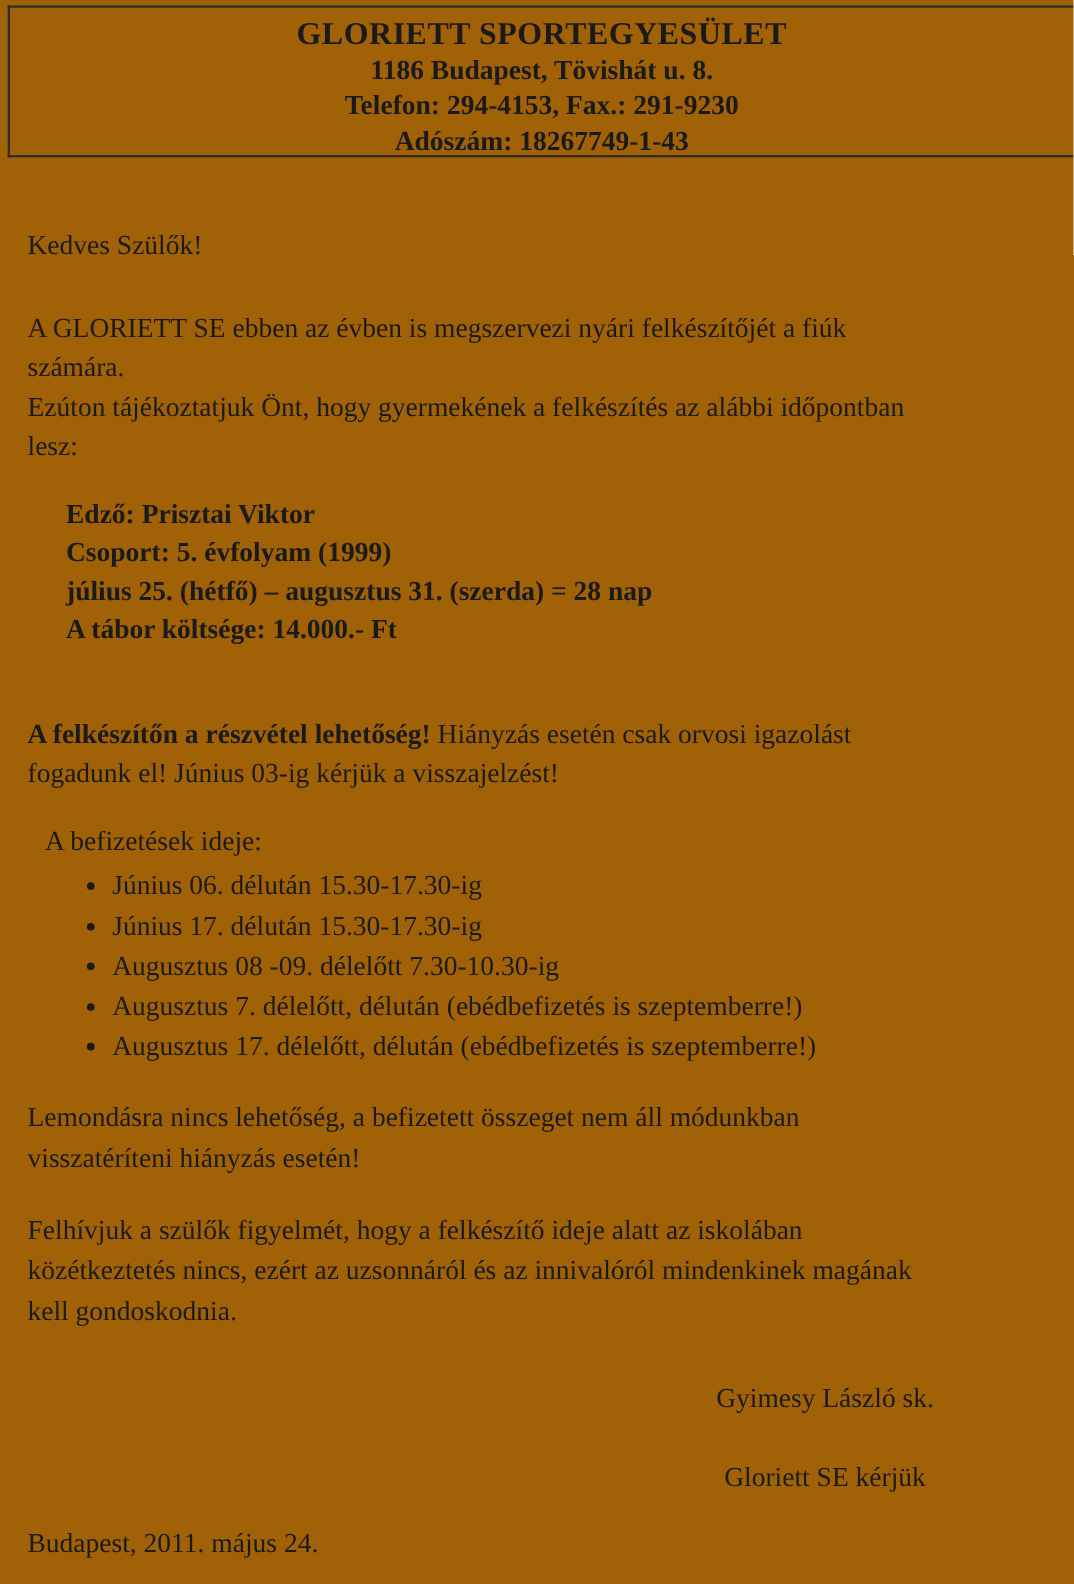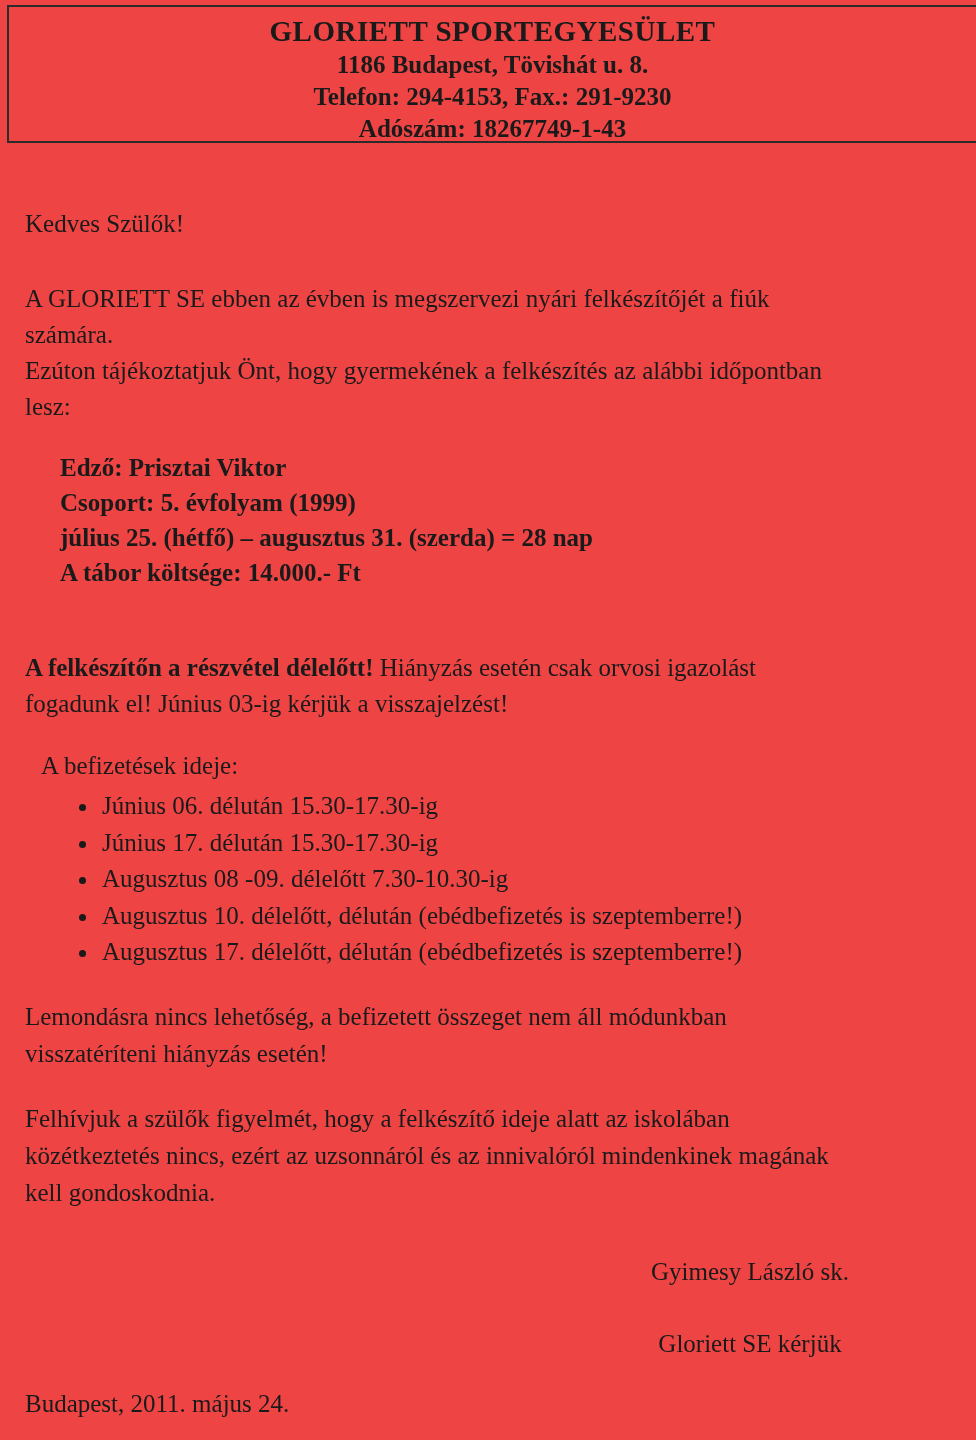--- a/index.html
+++ b/index.html
@@ -5,21 +5,21 @@
   html, body {
     margin: 0;
     padding: 0;
     background: #e8e8e8;
   }
   .page {
     position: relative;
     width: 976px;
     height: 1440px;
     margin: 0 auto;
-    background: #ef4444;
+    background: #a16207;
     color: #1a1a1a;
     font-family: "Liberation Serif", "DejaVu Serif", serif;
     font-size: 25px;
     overflow: hidden;
   }
   
   .letterhead {
     position: absolute;
     top: 5px;
     left: 7px;
@@ -96,31 +96,31 @@
   </div>
 
   <div class="abs camp-details">
     <div>Edző: Prisztai Viktor</div>
     <div>Csoport: 5. évfolyam (1999)</div>
     <div>július 25. (hétfő) – augusztus 31. (szerda) = 28 nap</div>
     <div>A tábor költsége: 14.000.- Ft</div>
   </div>
 
   <div class="abs attendance body-text">
-    <div><span class="bold-lead">A felkészítőn a részvétel délelőtt!</span><span> Hiányzás esetén csak orvosi igazolást</span></div>
+    <div><span class="bold-lead">A felkészítőn a részvétel lehetőség!</span><span> Hiányzás esetén csak orvosi igazolást</span></div>
     <div>fogadunk el! Június 03-ig kérjük a visszajelzést!</div>
   </div>
 
   <div class="abs payments-heading">A befizetések ideje:</div>
 
   <ul class="abs payments-list">
     <li>Június 06. délután 15.30-17.30-ig</li>
     <li>Június 17. délután 15.30-17.30-ig</li>
     <li>Augusztus 08 -09. délelőtt 7.30-10.30-ig</li>
-    <li>Augusztus 10. délelőtt, délután (ebédbefizetés is szeptemberre!)</li>
+    <li>Augusztus 7. délelőtt, délután (ebédbefizetés is szeptemberre!)</li>
     <li>Augusztus 17. délelőtt, délután (ebédbefizetés is szeptemberre!)</li>
   </ul>
 
   <div class="abs catering">
     <div>Felhívjuk a szülők figyelmét, hogy a felkészítő ideje alatt az iskolában</div>
     <div>közétkeztetés nincs, ezért az uzsonnáról és az innivalóról mindenkinek magának</div>
     <div>kell gondoskodnia.</div>
   </div>
 
   <div class="abs cancellation">

